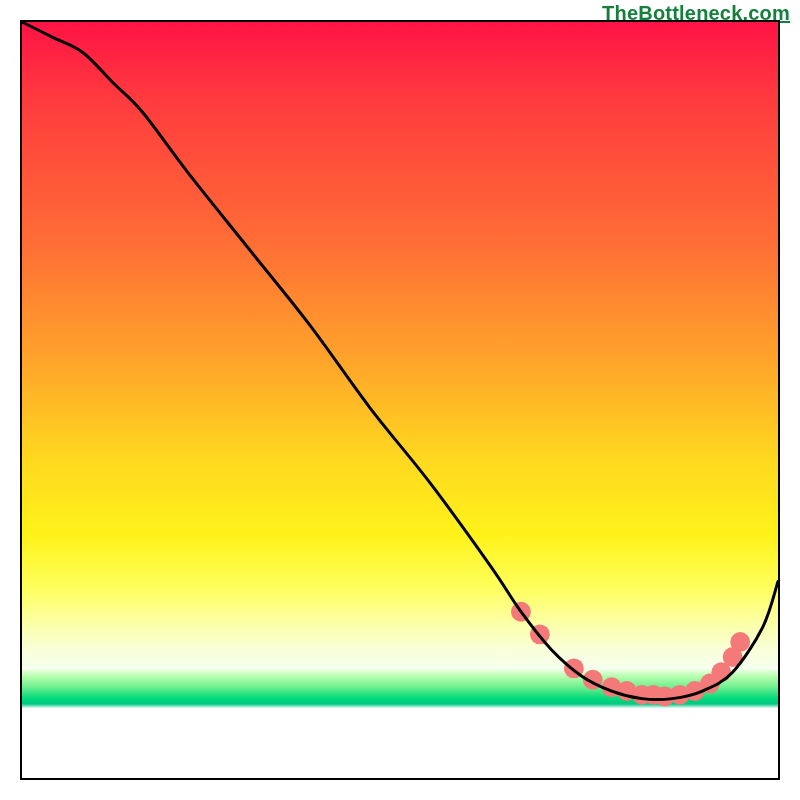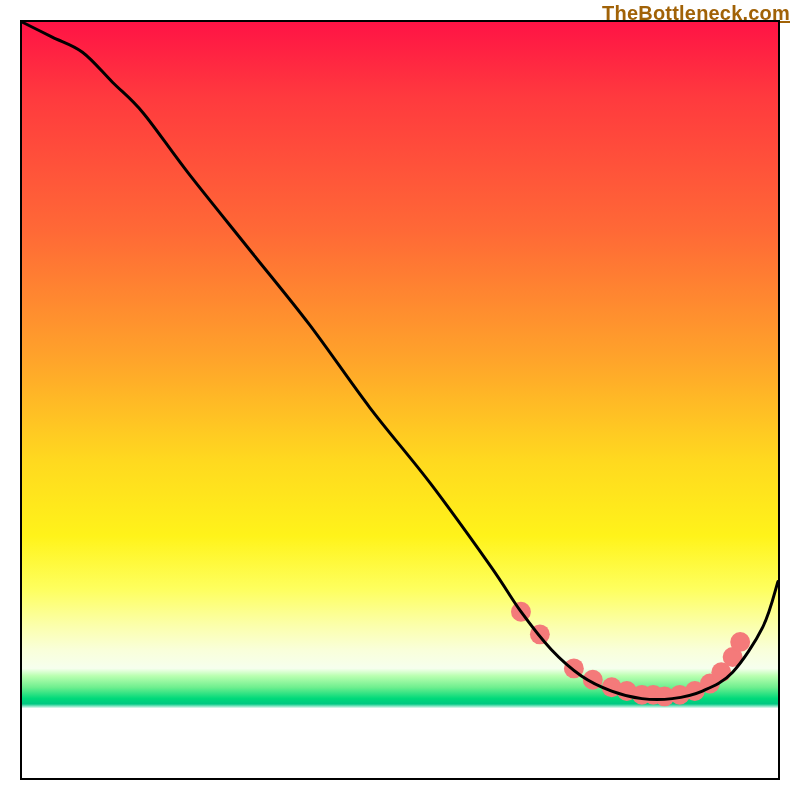--- a/index.html
+++ b/index.html
@@ -43,21 +43,21 @@
       #ffffff 90.8%,
       #ffffff 100%
     );
   }
   .watermark {
     position: absolute;
     top: 2px;
     right: 10px;
     font-size: 20px;
     font-weight: 600;
-    color: #a16207;
+    color: #15803d;
     letter-spacing: 0.2px;
     text-decoration: underline;
   }
   svg.curve-layer {
     position: absolute;
     left: 0;
     top: 0;
     width: 100%;
     height: 100%;
     overflow: visible;

